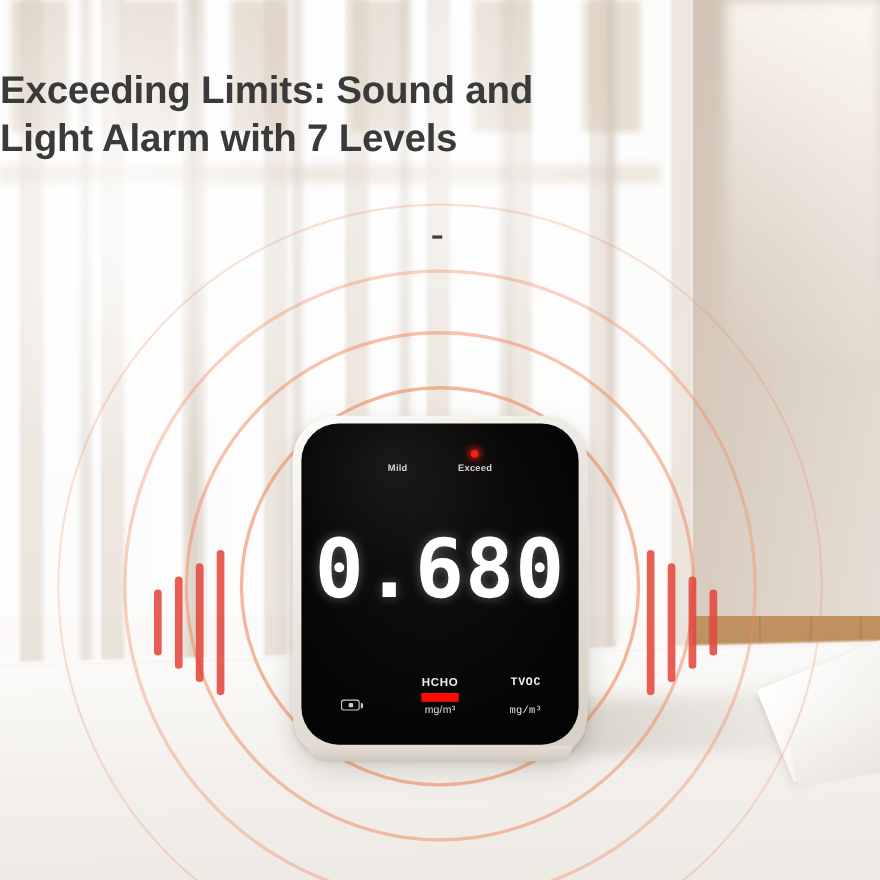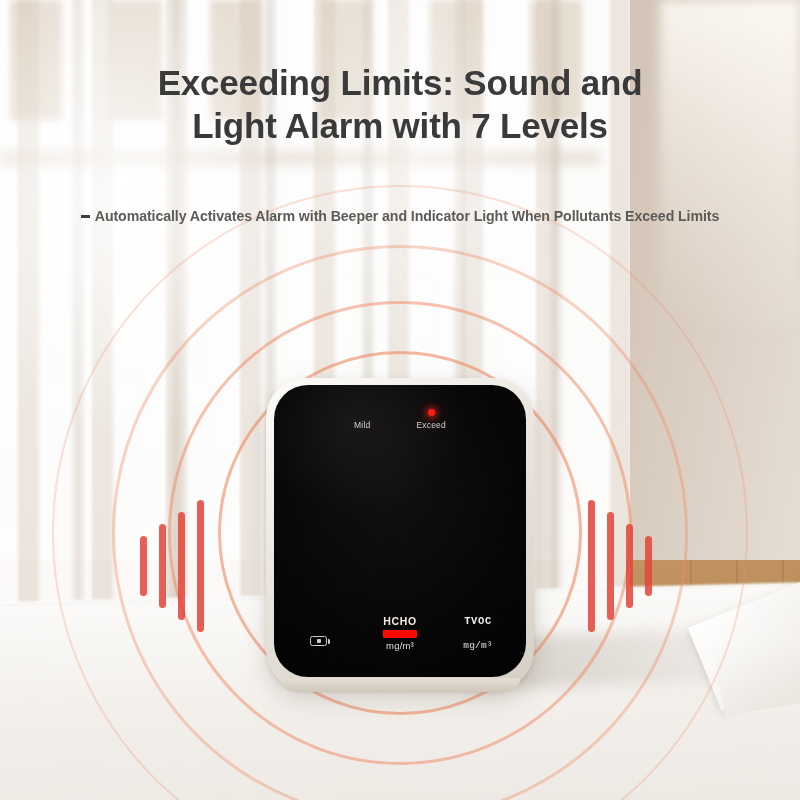--- a/index.html
+++ b/index.html
@@ -215,20 +215,21 @@
     width: 252px;
     display: flex;
     justify-content: center;
     gap: 46px;
   }
   .level {
     position: relative;
     display: flex;
     flex-direction: column;
     align-items: center;
+    font-weight: bold;
   }
   .level-led {
     width: 7px; height: 7px;
     border-radius: 50%;
     margin-bottom: 4px;
   }
   .level-led.on {
     background: #ff1c10;
     box-shadow: 0 0 7px 2px rgba(255,40,24,.75);
   }
@@ -311,21 +312,20 @@
     font-size: 9.5px;
     color: #e2ded9;
     letter-spacing: .2px;
   }
 
   
   .headline {
     position: absolute;
     left: 0; top: 62px;
     width: 800px;
-    text-align: center;
     font-size: 35px;
     font-weight: 700;
     line-height: 1.22;
     color: #3a3a3a;
     letter-spacing: -.2px;
   }
   .headline .line { display: block; }
 
   .subheadline {
     position: absolute;
@@ -414,20 +414,21 @@
         <div class="level">
           <span class="level-led off"></span>
           <span class="level-label">Mild</span>
         </div>
         <div class="level">
           <span class="level-led on"></span>
           <span class="level-label">Exceed</span>
         </div>
       </div>
 
+      <div class="reading">0.680</div>
 
       <div class="metrics">
         <div class="battery-icon">
             <i></i>
           </div>
 
         <div class="metric hcho">
           <div class="metric-name">HCHO</div>
           <div class="metric-bar active"></div>
           <div class="metric-unit">mg/m³</div>
@@ -441,16 +442,16 @@
       </div>
     </div>
   </div>
 
   <div class="headline">
     <span class="line">Exceeding Limits: Sound and</span>
     <span class="line">Light Alarm with 7 Levels</span>
   </div>
 
   <div class="subheadline">
-    <span class="sub-dash"></span><span>Automatically Activates Alarm with Beeper and Indicator Light When Pollutants Exceed Limits</span>
+    <span class="sub-dash"></span>
   </div>
 
 </div>
 
 </body></html>

